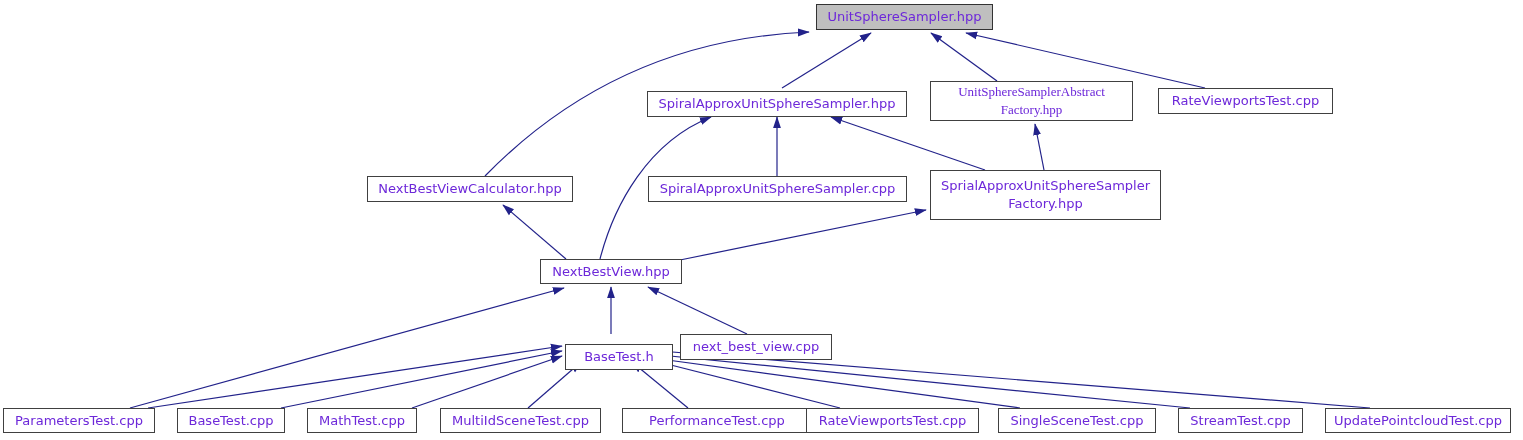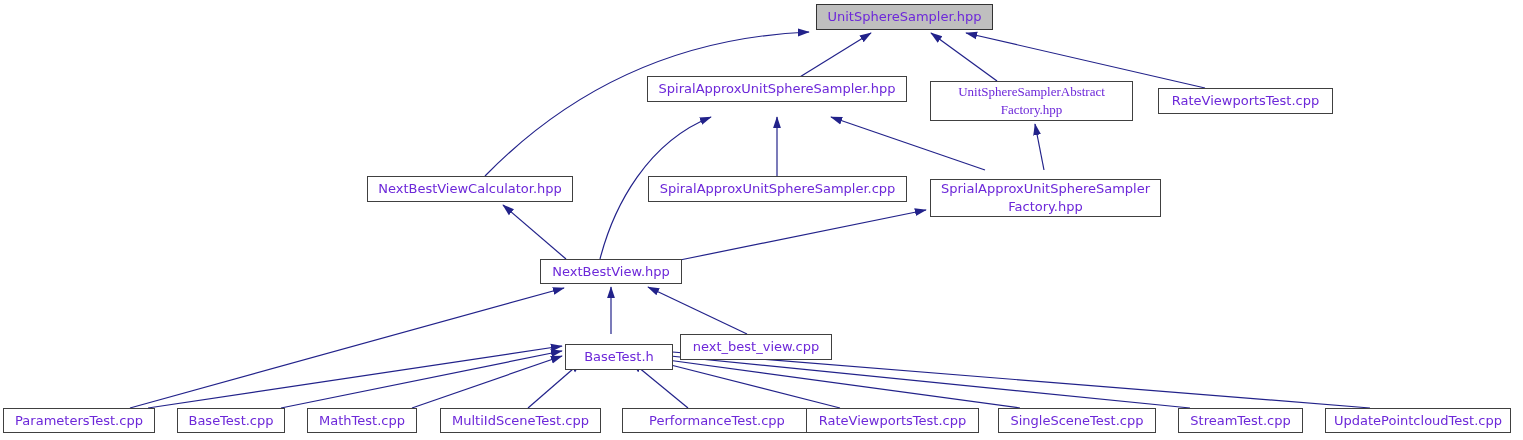--- a/index.html
+++ b/index.html
@@ -67,27 +67,27 @@
         <path d="M528,408 L581,362" marker-end="url(#arrowhead)"></path>
         <path d="M688,408 L632,362" marker-end="url(#arrowhead)"></path>
         <path d="M840,408 L659,362" marker-end="url(#arrowhead)"></path>
         <path d="M1020,408 L660,359" marker-end="url(#arrowhead)"></path>
         <path d="M1190,408 L660,355" marker-end="url(#arrowhead)"></path>
         <path d="M1370,408 L660,351" marker-end="url(#arrowhead)"></path>
       </g>
   </svg>
 
 <div class="node current" style="left: 816px; top: 4px; width: 177px; height: 26px;">UnitSphereSampler.hpp</div>
-    <div class="node" style="left: 647px; top: 76px; width: 260px; height: 26px;">SpiralApproxUnitSphereSampler.hpp</div>
+    <div class="node" style="left: 647px; top: 91px; width: 260px; height: 26px;">SpiralApproxUnitSphereSampler.hpp</div>
     <div class="node" style="left: 930px; top: 81px; width: 203px; height: 40px; font-family: Liberation Serif, serif;">UnitSphereSamplerAbstract
 Factory.hpp</div>
     <div class="node" style="left: 1158px; top: 88px; width: 175px; height: 26px;">RateViewportsTest.cpp</div>
     <div class="node" style="left: 367px; top: 176px; width: 206px; height: 26px;">NextBestViewCalculator.hpp</div>
     <div class="node" style="left: 648px; top: 176px; width: 259px; height: 26px;">SpiralApproxUnitSphereSampler.cpp</div>
-    <div class="node" style="left: 930px; top: 179px; width: 231px; height: 38px;">SprialApproxUnitSphereSampler
+    <div class="node" style="left: 930px; top: 170px; width: 231px; height: 50px;">SprialApproxUnitSphereSampler
 Factory.hpp</div>
     <div class="node" style="left: 540px; top: 259px; width: 142px; height: 25px;">NextBestView.hpp</div>
     <div class="node" style="left: 565px; top: 344px; width: 108px; height: 26px;">BaseTest.h</div>
     <div class="node" style="left: 680px; top: 334px; width: 152px; height: 26px;">next_best_view.cpp</div>
     <div class="node" style="left: 3px; top: 408px; width: 152px; height: 25px;">ParametersTest.cpp</div>
     <div class="node" style="left: 177px; top: 408px; width: 108px; height: 25px;">BaseTest.cpp</div>
     <div class="node" style="left: 440px; top: 408px; width: 161px; height: 25px;">MultiIdSceneTest.cpp</div>
     <div class="node" style="left: 307px; top: 408px; width: 110px; height: 25px;">MathTest.cpp</div>
     <div class="node" style="left: 622px; top: 408px; width: 190px; height: 25px;">PerformanceTest.cpp</div>
     <div class="node" style="left: 806px; top: 408px; width: 173px; height: 25px;">RateViewportsTest.cpp</div>

